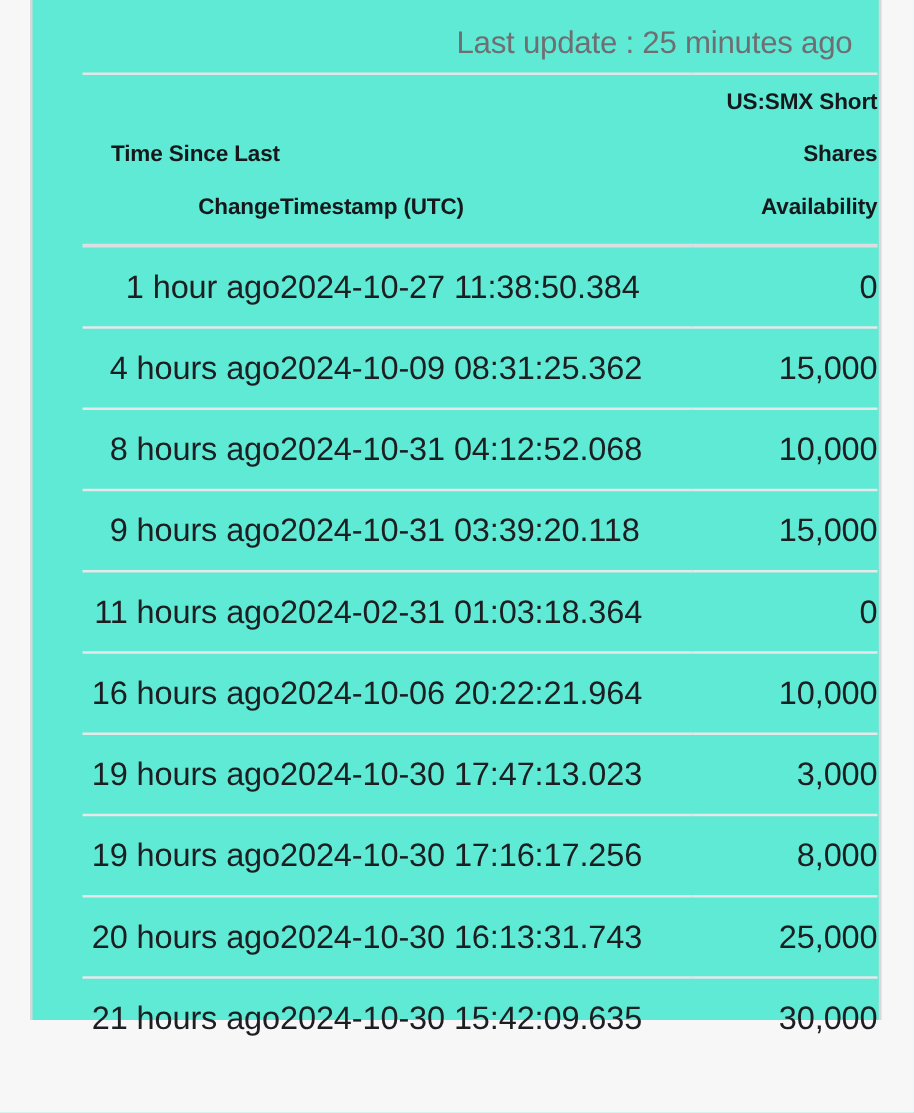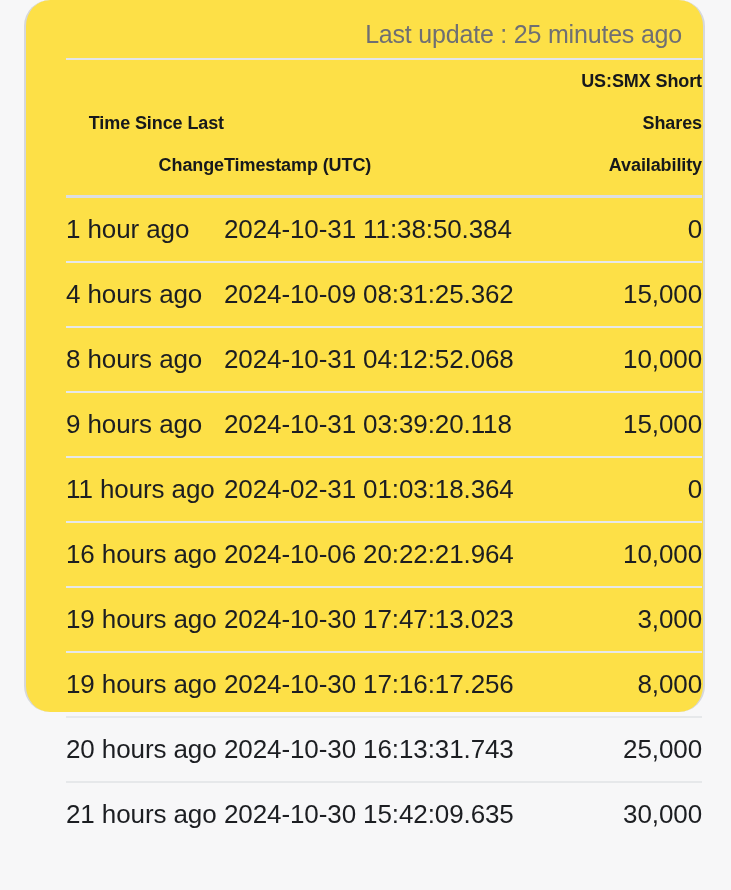--- a/index.html
+++ b/index.html
@@ -21,26 +21,25 @@
     background: #f7f7f8;
     box-sizing: border-box;
   }
 
   
   .page-panel {
     position: absolute;
     left: 24px;
     top: 0;
     width: 681px;
-    height: 712px;
-    background: #fde047;
+    height: 816px;
+    background: #5eead4;
     border-left: 2px solid #d6d8db;
     border-right: 2px solid #d6d8db;
     box-sizing: border-box;
-    border-radius: 26px;
   }
 
   .content {
     position: absolute;
     left: 0;
     top: 0;
     width: 677px;
     height: 890px;
     box-sizing: border-box;
     padding: 0 21px 0 40px;
@@ -90,21 +89,21 @@
     font-weight: normal;
     font-size: 26px;
     color: #1c1e22;
     height: 63px;
     padding: 0;
     border-bottom: 2px solid #e6e8ea;
     white-space: nowrap;
     letter-spacing: -0.1px;
   }
 
-  td.cell-time  { text-align: left;  }
+  td.cell-time  { text-align: right;  }
   td.cell-stamp { text-align: left;  }
   td.cell-avail { text-align: right; }
 
   table.data-table tbody tr:last-child td {
     border-bottom: none;
     margin-top: 10px;
   }
 </style>
 </head>
 <body>
@@ -119,21 +118,21 @@
         <thead>
           <tr>
             <th class="col-time">Time Since Last Change</th>
             <th class="col-stamp">Timestamp (UTC)</th>
             <th class="col-avail">US:SMX Short Shares Availability</th>
           </tr>
         </thead>
         <tbody>
           <tr>
             <td class="cell-time">1 hour ago</td>
-            <td class="cell-stamp">2024-10-31 11:38:50.384</td>
+            <td class="cell-stamp">2024-10-27 11:38:50.384</td>
             <td class="cell-avail">0</td>
           </tr>
           <tr>
             <td class="cell-time">4 hours ago</td>
             <td class="cell-stamp">2024-10-09 08:31:25.362</td>
             <td class="cell-avail">15,000</td>
           </tr>
           <tr>
             <td class="cell-time">8 hours ago</td>
             <td class="cell-stamp">2024-10-31 04:12:52.068</td>

